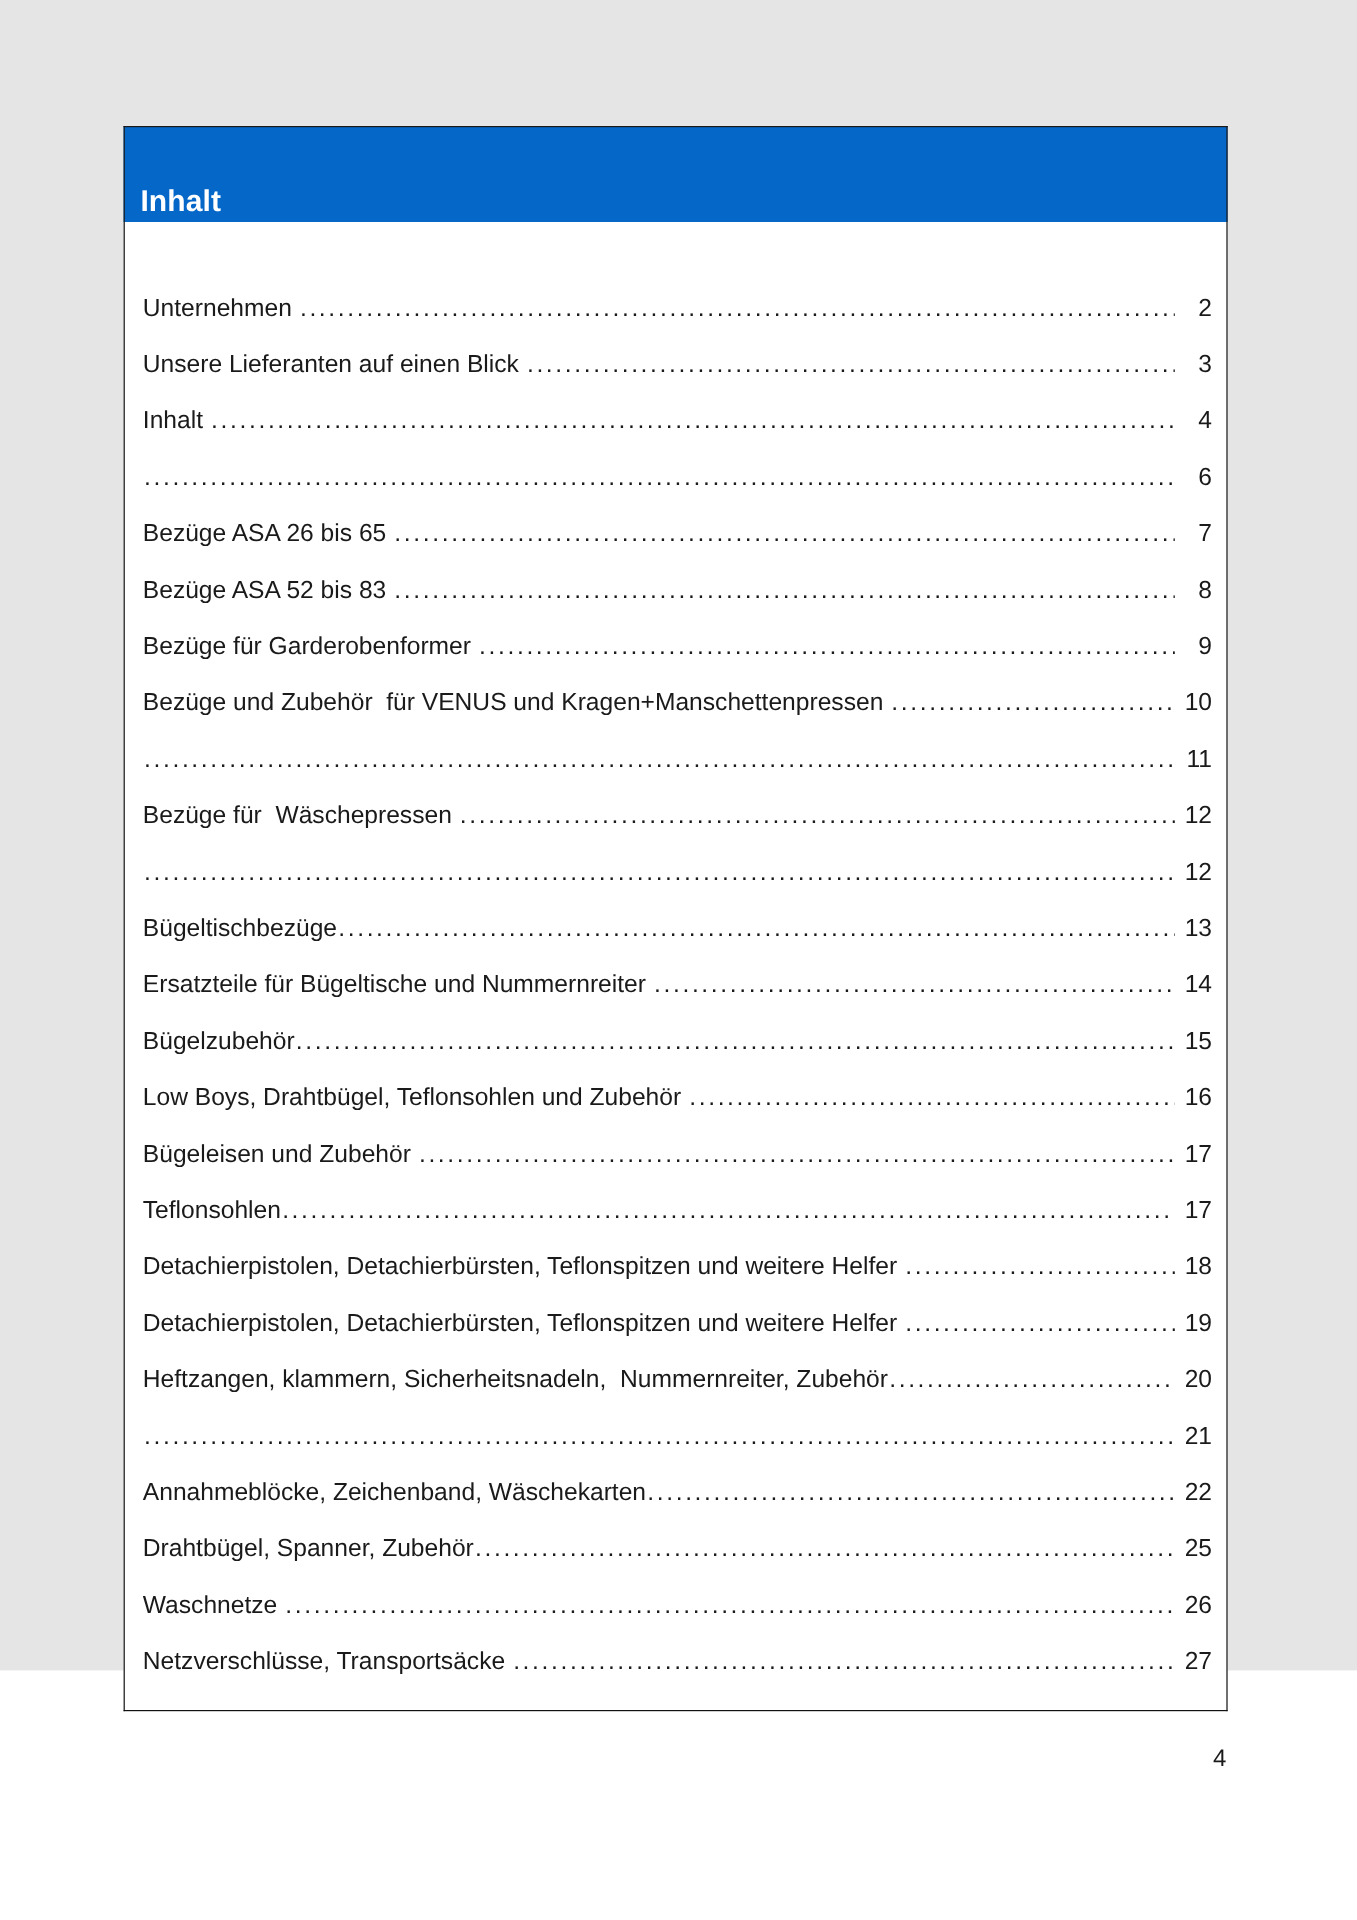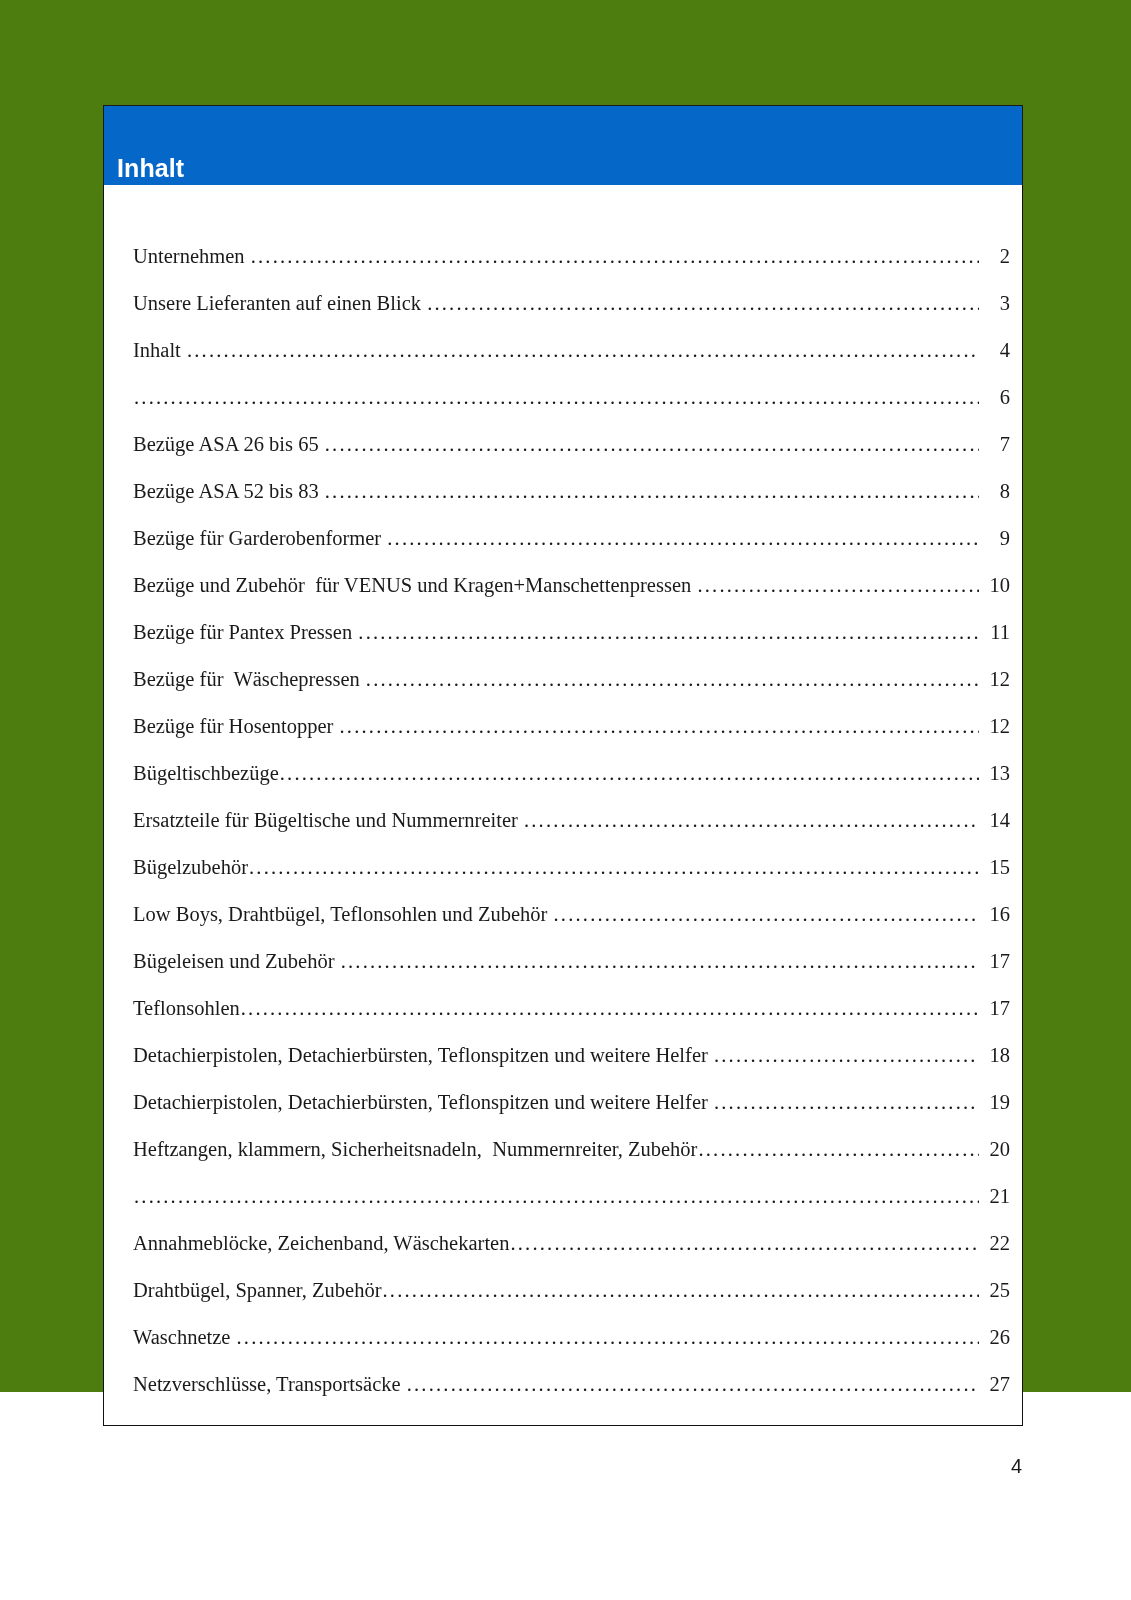--- a/index.html
+++ b/index.html
@@ -15,21 +15,21 @@
     position: relative;
     overflow: hidden;
   }
 
   .page {
     position: absolute;
     left: 0;
     top: 0;
     width: 1131px;
     height: 1392px;
-    background: #4d7c0f;
+    background: #e5e5e5;
   }
 
   
   .toc-header {
     position: absolute;
     left: 103px;
     top: 105px;
     width: 920px;
     height: 80px;
     box-sizing: border-box;
@@ -57,24 +57,23 @@
     width: 920px;
     height: 1241px;
     box-sizing: border-box;
     border: 1.2px solid #111111;
     border-top: none;
     background: #ffffff;
   }
 
   .toc-list {
     position: absolute;
-    left: 29px;
+    left: 15px;
     top: 48px;
     right: 12px;
-    font-family: Liberation Serif, serif;
   }
 
   .toc-entry {
     display: flex;
     align-items: baseline;
     height: 47px;
     font-size: 20.5px;
     line-height: 47px;
     color: #1a1a1a;
     white-space: pre;
@@ -122,23 +121,23 @@
   <div class="toc-box">
     <div class="toc-list">
         <div class="toc-entry"><span class="toc-label">Unternehmen </span><span class="toc-leader">...............................................................................................................................................................</span><span class="toc-page">2</span></div>
         <div class="toc-entry"><span class="toc-label">Unsere Lieferanten auf einen Blick </span><span class="toc-leader">...............................................................................................................................................................</span><span class="toc-page">3</span></div>
         <div class="toc-entry"><span class="toc-label">Inhalt </span><span class="toc-leader">...............................................................................................................................................................</span><span class="toc-page">4</span></div>
         <div class="toc-entry"><span class="toc-leader">...............................................................................................................................................................</span><span class="toc-page">6</span></div>
         <div class="toc-entry"><span class="toc-label">Bezüge ASA 26 bis 65 </span><span class="toc-leader">...............................................................................................................................................................</span><span class="toc-page">7</span></div>
         <div class="toc-entry"><span class="toc-label">Bezüge ASA 52 bis 83 </span><span class="toc-leader">...............................................................................................................................................................</span><span class="toc-page">8</span></div>
         <div class="toc-entry"><span class="toc-label">Bezüge für Garderobenformer </span><span class="toc-leader">...............................................................................................................................................................</span><span class="toc-page">9</span></div>
         <div class="toc-entry"><span class="toc-label">Bezüge und Zubehör  für VENUS und Kragen+Manschettenpressen </span><span class="toc-leader">...............................................................................................................................................................</span><span class="toc-page">10</span></div>
-        <div class="toc-entry"><span class="toc-label">Bezüge für Pantex Pressen </span><span class="toc-leader">...............................................................................................................................................................</span><span class="toc-page">11</span></div>
+        <div class="toc-entry"><span class="toc-leader">...............................................................................................................................................................</span><span class="toc-page">11</span></div>
         <div class="toc-entry"><span class="toc-label">Bezüge für  Wäschepressen </span><span class="toc-leader">...............................................................................................................................................................</span><span class="toc-page">12</span></div>
-        <div class="toc-entry"><span class="toc-label">Bezüge für Hosentopper </span><span class="toc-leader">...............................................................................................................................................................</span><span class="toc-page">12</span></div>
+        <div class="toc-entry"><span class="toc-leader">...............................................................................................................................................................</span><span class="toc-page">12</span></div>
         <div class="toc-entry"><span class="toc-label">Bügeltischbezüge</span><span class="toc-leader">...............................................................................................................................................................</span><span class="toc-page">13</span></div>
         <div class="toc-entry"><span class="toc-label">Ersatzteile für Bügeltische und Nummernreiter </span><span class="toc-leader">...............................................................................................................................................................</span><span class="toc-page">14</span></div>
         <div class="toc-entry"><span class="toc-label">Bügelzubehör</span><span class="toc-leader">...............................................................................................................................................................</span><span class="toc-page">15</span></div>
         <div class="toc-entry"><span class="toc-label">Low Boys, Drahtbügel, Teflonsohlen und Zubehör </span><span class="toc-leader">...............................................................................................................................................................</span><span class="toc-page">16</span></div>
         <div class="toc-entry"><span class="toc-label">Bügeleisen und Zubehör </span><span class="toc-leader">...............................................................................................................................................................</span><span class="toc-page">17</span></div>
         <div class="toc-entry"><span class="toc-label">Teflonsohlen</span><span class="toc-leader">...............................................................................................................................................................</span><span class="toc-page">17</span></div>
         <div class="toc-entry"><span class="toc-label">Detachierpistolen, Detachierbürsten, Teflonspitzen und weitere Helfer </span><span class="toc-leader">...............................................................................................................................................................</span><span class="toc-page">18</span></div>
         <div class="toc-entry"><span class="toc-label">Detachierpistolen, Detachierbürsten, Teflonspitzen und weitere Helfer </span><span class="toc-leader">...............................................................................................................................................................</span><span class="toc-page">19</span></div>
         <div class="toc-entry"><span class="toc-label">Heftzangen, klammern, Sicherheitsnadeln,  Nummernreiter, Zubehör</span><span class="toc-leader">...............................................................................................................................................................</span><span class="toc-page">20</span></div>
         <div class="toc-entry"><span class="toc-leader">...............................................................................................................................................................</span><span class="toc-page">21</span></div>

